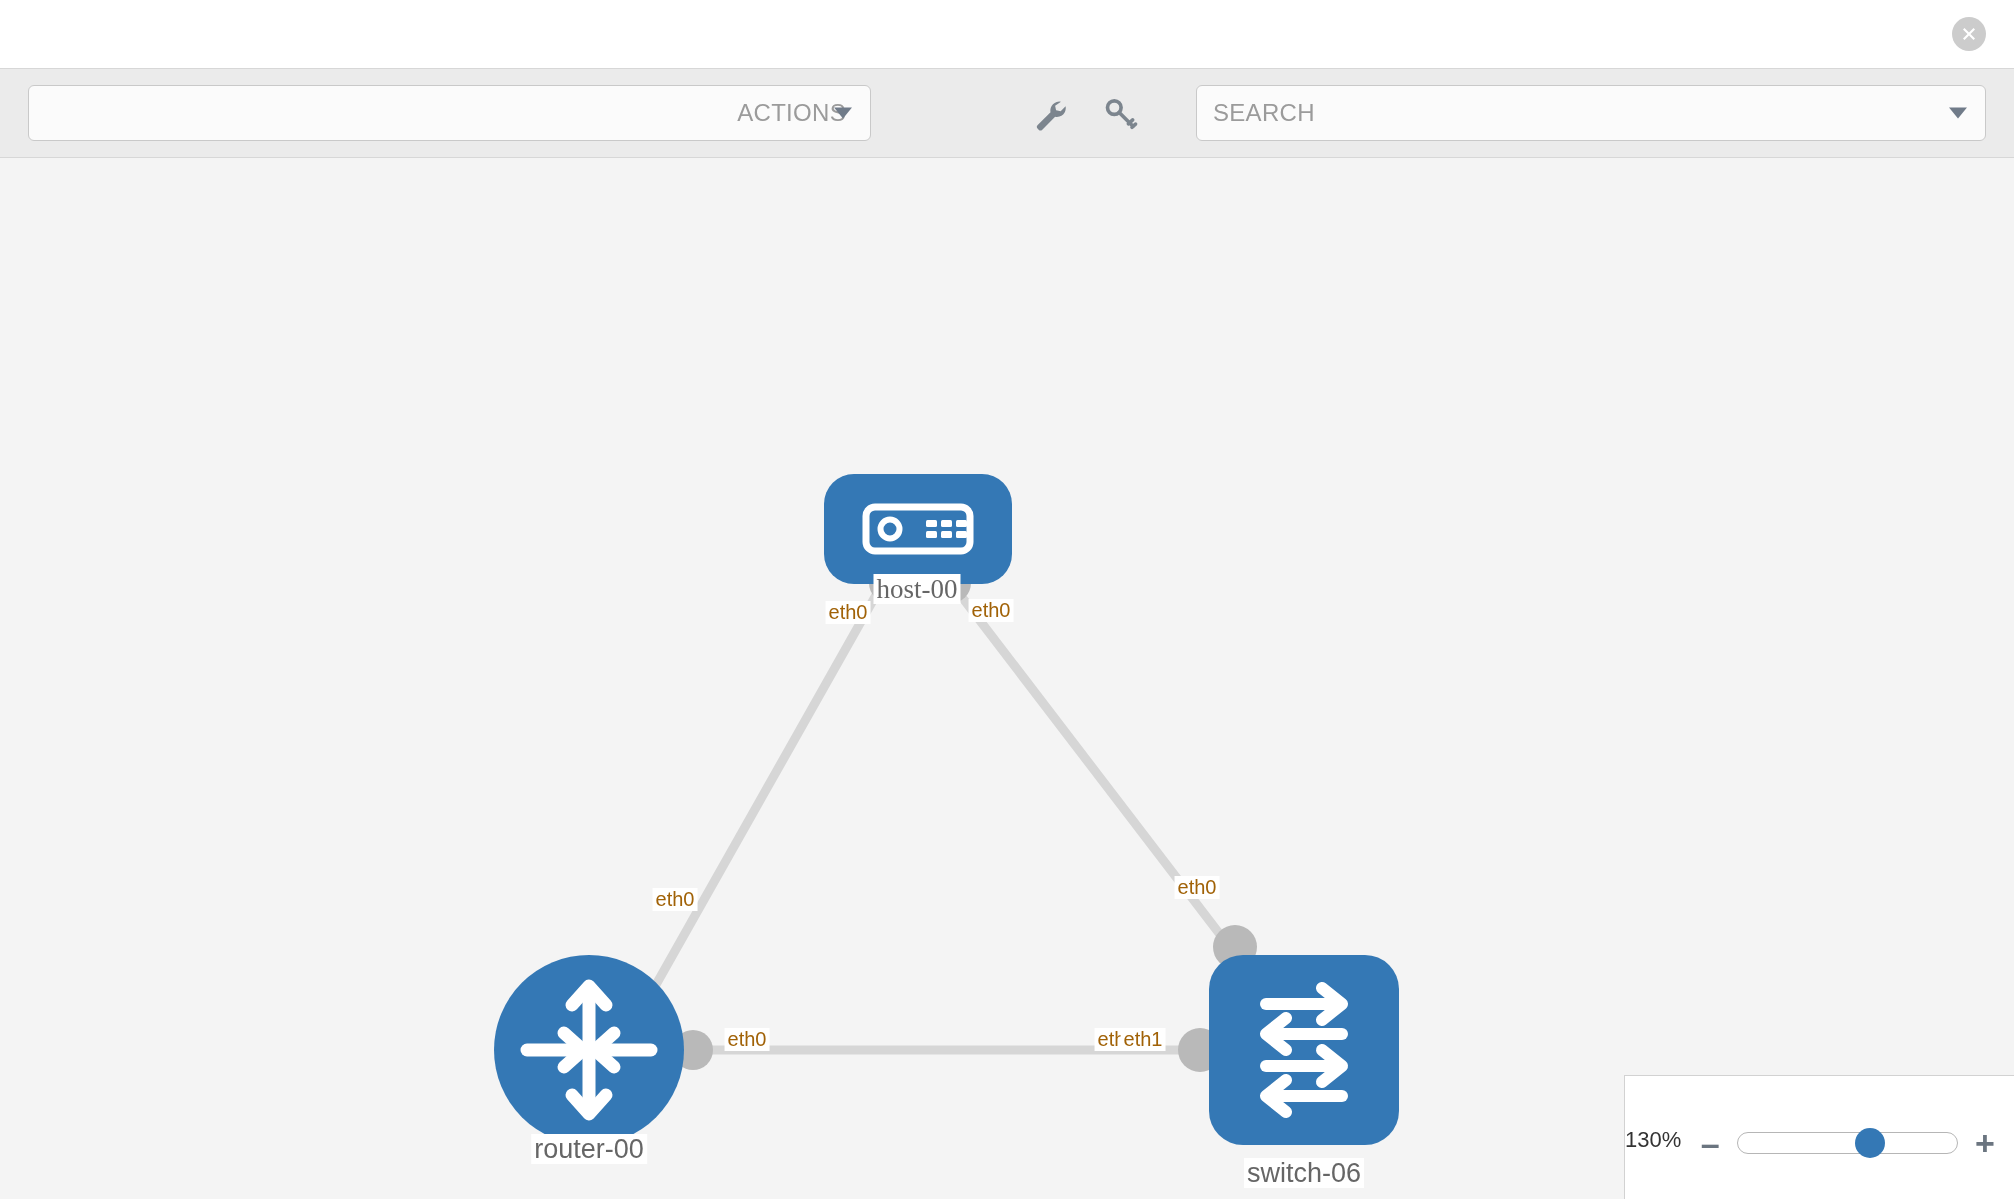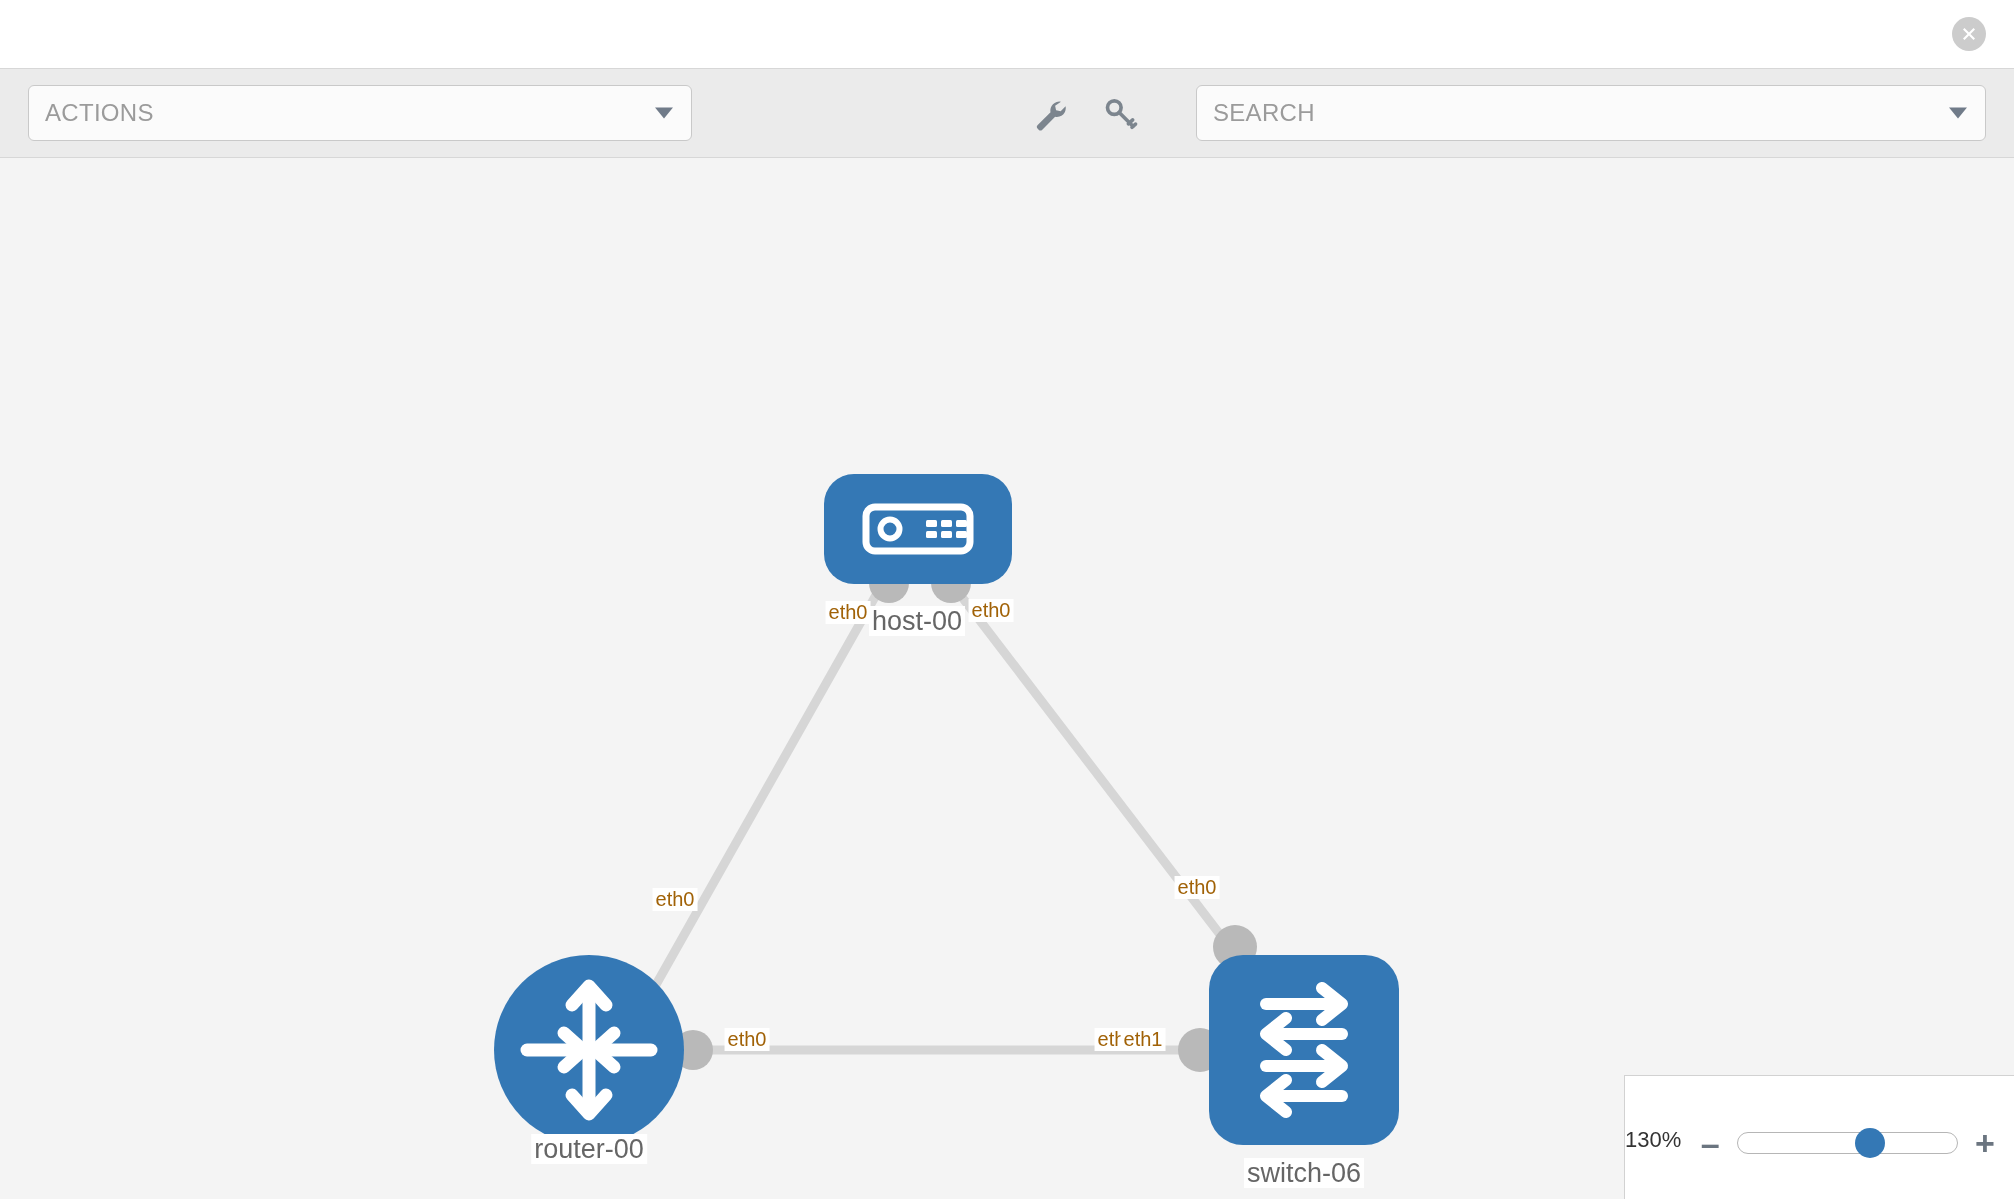--- a/index.html
+++ b/index.html
@@ -47,29 +47,30 @@
     background: #ebebeb;
     border-top: 1px solid #d7d7d7;
     border-bottom: 1px solid #d7d7d7;
     display: flex;
     align-items: center;
     padding: 0 28px;
     gap: 0;
   }
   .actions-select {
     position: relative;
-    width: 664px;
+    width: 843px;
     height: 56px;
     background: #fbfbfb;
     border: 1px solid #c9c9c9;
     border-radius: 6px;
     display: flex;
     align-items: center;
-    padding: 0 16px;
-    cursor: pointer;
+    padding: 0 24px;
+    cursor: pointer;
+    justify-content: flex-end;
   }
   .actions-select .label {
     font-size: 24px;
     color: #9b9b9b;
     letter-spacing: 0.3px;
   }
   .caret {
     position: absolute;
     right: 18px;
     top: 50%;
@@ -326,21 +327,21 @@
   <div class="iface-label" style="left:675px; top:730px;">eth0</div>
 
   <div class="iface-label" style="left:1197px; top:718px;">eth0</div>
 
   <div class="iface-label" style="left:747px; top:870px;">eth0</div>
 
   <div class="iface-label" style="left:1117px; top:870px; z-index:1;">eth0</div>
 
   <div class="iface-label" style="left:1143px; top:870px; z-index:2;">eth1</div>
 
-  <div class="node-label" style="left:917px; top:448px; z-index:3;">host-00</div>
+  <div class="node-label" style="left:917px; top:416px; z-index:3;font-family:Liberation Serif, serif;">host-00</div>
 
   <div class="node-label" style="left:589px; top:976px;">router-00</div>
 
   <div class="node-label" style="left:1304px; top:1000px;">switch-06</div>
 
   <div class="zoom-widget">
     <div class="zoom-level">130%</div>
     <div class="zoom-row">
       <span class="zoom-minus">–</span>
       <div class="zoom-track">

